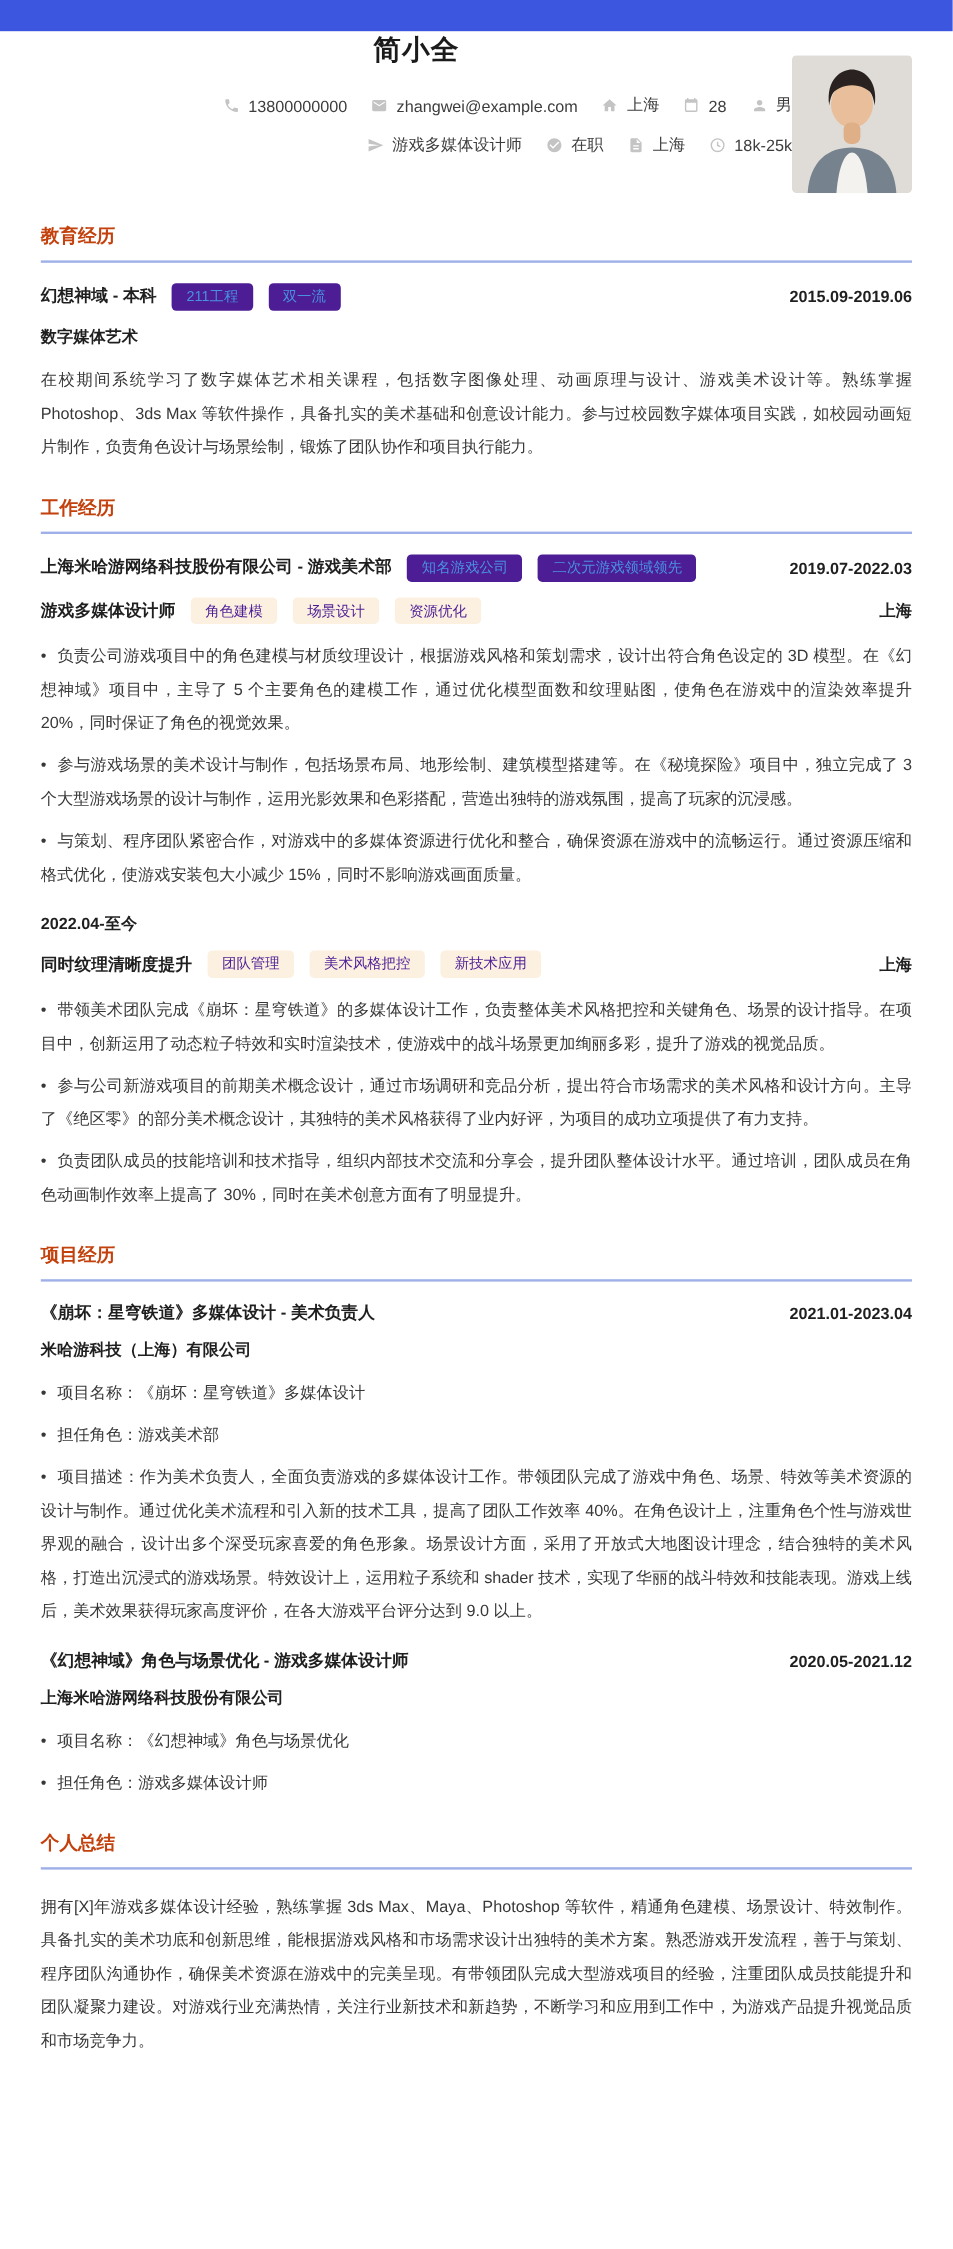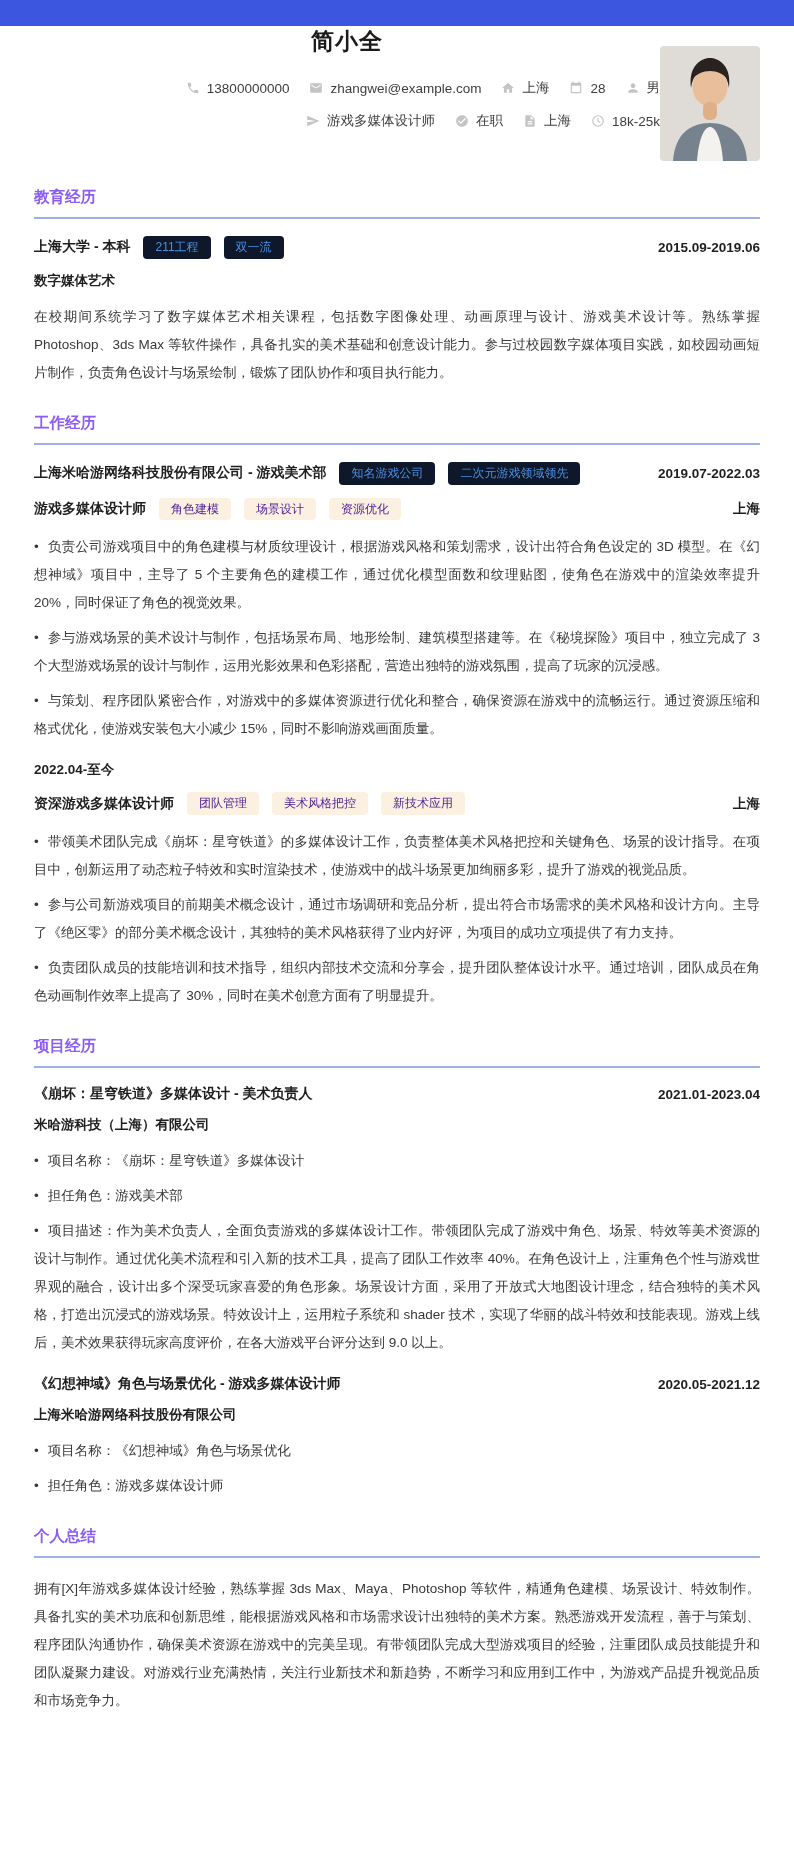--- a/index.html
+++ b/index.html
@@ -19,32 +19,32 @@
   .contact-row { display:flex; justify-content:flex-end; align-items:center; gap:20px; margin-bottom:15px; font-size:13.5px; color:#3d3d3d; }
   .contact-item { display:inline-flex; align-items:center; gap:7px; white-space:nowrap; }
   .cicon { display:inline-flex; width:14px; height:14px; }
   .cicon svg { width:14px; height:14px; fill:#c4c4c4; }
   .photo { width:100px; height:115px; border-radius:4px; overflow:hidden; margin-top:20px; flex:0 0 auto; }
   .photo svg { display:block; width:100%; height:100%; }
 
   
   .section { margin-top:26px; }
   .section-title {
-    font-size:15.5px; font-weight:bold; color:#8b5cf6;
+    font-size:15.5px; font-weight:bold; color:#c2410c;
     padding-bottom:9px; border-bottom:2px solid #9FB0E8; margin-bottom:17px;
   }
 
   
   .entry { margin-bottom:18px; }
   .entry-head { display:flex; align-items:center; margin-bottom:13px; }
   .entry-left { display:flex; align-items:center; gap:13px; flex:1; flex-wrap:wrap; }
   .entry-title { font-weight:bold; font-size:14px; color:#1f1f1f; }
   .entry-date, .entry-loc { font-weight:bold; font-size:13.5px; color:#1f1f1f; white-space:nowrap; }
   .tag { font-size:12px; padding:3px 12px; border-radius:4px; line-height:1.4; white-space:nowrap; }
-  .tag-blue   { color:#4A90E2; background:#0f172a; }
+  .tag-blue   { color:#4A90E2; background:#4c1d95; }
   .tag-orange { color:#4c1d95; background:#FCF0E1; }
   .subline { font-weight:bold; font-size:13.5px; color:#1f1f1f; margin:0 0 13px; }
 
   .para { font-size:13.5px; line-height:28px; margin:0; text-align:justify; color:#383838; }
   .bullet { font-size:13.5px; line-height:28px; margin:0 0 7px; text-align:justify; color:#383838; }
   .b-dot { margin-right:9px; }
 </style>
 </head>
 <body>
 
@@ -146,21 +146,21 @@
         <path d="M37 115 C39 90 45 81 50 81 C55 81 61 90 63 115 Z" fill="#F4F2EE"></path>
       </svg>
     </div>
   </header>
 
   <section class="section">
     <div class="section-title">教育经历</div>
     <div class="entry">
       <div class="entry-head">
         <div class="entry-left">
-          <span class="entry-title">上海大学 - 本科</span>
+          <span class="entry-title">幻想神域 - 本科</span>
           <span class="tag tag-blue">211工程</span>
           <span class="tag tag-blue">双一流</span>
         </div>
         <span class="entry-date">2015.09-2019.06</span>
       </div>
       <p class="subline">数字媒体艺术</p>
       <p class="para">在校期间系统学习了数字媒体艺术相关课程，包括数字图像处理、动画原理与设计、游戏美术设计等。熟练掌握 Photoshop、3ds Max 等软件操作，具备扎实的美术基础和创意设计能力。参与过校园数字媒体项目实践，如校园动画短片制作，负责角色设计与场景绘制，锻炼了团队协作和项目执行能力。</p>
     </div>
   </section>
 
@@ -189,21 +189,21 @@
       <p class="bullet"><span class="b-dot">•</span><span>参与游戏场景的美术设计与制作，包括场景布局、地形绘制、建筑模型搭建等。在《秘境探险》项目中，独立完成了 3 个大型游戏场景的设计与制作，运用光影效果和色彩搭配，营造出独特的游戏氛围，提高了玩家的沉浸感。</span></p>
       <p class="bullet"><span class="b-dot">•</span><span>与策划、程序团队紧密合作，对游戏中的多媒体资源进行优化和整合，确保资源在游戏中的流畅运行。通过资源压缩和格式优化，使游戏安装包大小减少 15%，同时不影响游戏画面质量。</span></p>
     </div>
 
     <div class="entry">
       <div class="entry-head">
         <span class="entry-date">2022.04-至今</span>
       </div>
       <div class="entry-head">
         <div class="entry-left">
-          <span class="entry-title">资深游戏多媒体设计师</span>
+          <span class="entry-title">同时纹理清晰度提升</span>
           <span class="tag tag-orange">团队管理</span>
           <span class="tag tag-orange">美术风格把控</span>
           <span class="tag tag-orange">新技术应用</span>
         </div>
         <span class="entry-loc">上海</span>
       </div>
       <p class="bullet"><span class="b-dot">•</span><span>带领美术团队完成《崩坏：星穹铁道》的多媒体设计工作，负责整体美术风格把控和关键角色、场景的设计指导。在项目中，创新运用了动态粒子特效和实时渲染技术，使游戏中的战斗场景更加绚丽多彩，提升了游戏的视觉品质。</span></p>
       <p class="bullet"><span class="b-dot">•</span><span>参与公司新游戏项目的前期美术概念设计，通过市场调研和竞品分析，提出符合市场需求的美术风格和设计方向。主导了《绝区零》的部分美术概念设计，其独特的美术风格获得了业内好评，为项目的成功立项提供了有力支持。</span></p>
       <p class="bullet"><span class="b-dot">•</span><span>负责团队成员的技能培训和技术指导，组织内部技术交流和分享会，提升团队整体设计水平。通过培训，团队成员在角色动画制作效率上提高了 30%，同时在美术创意方面有了明显提升。</span></p>
     </div>

